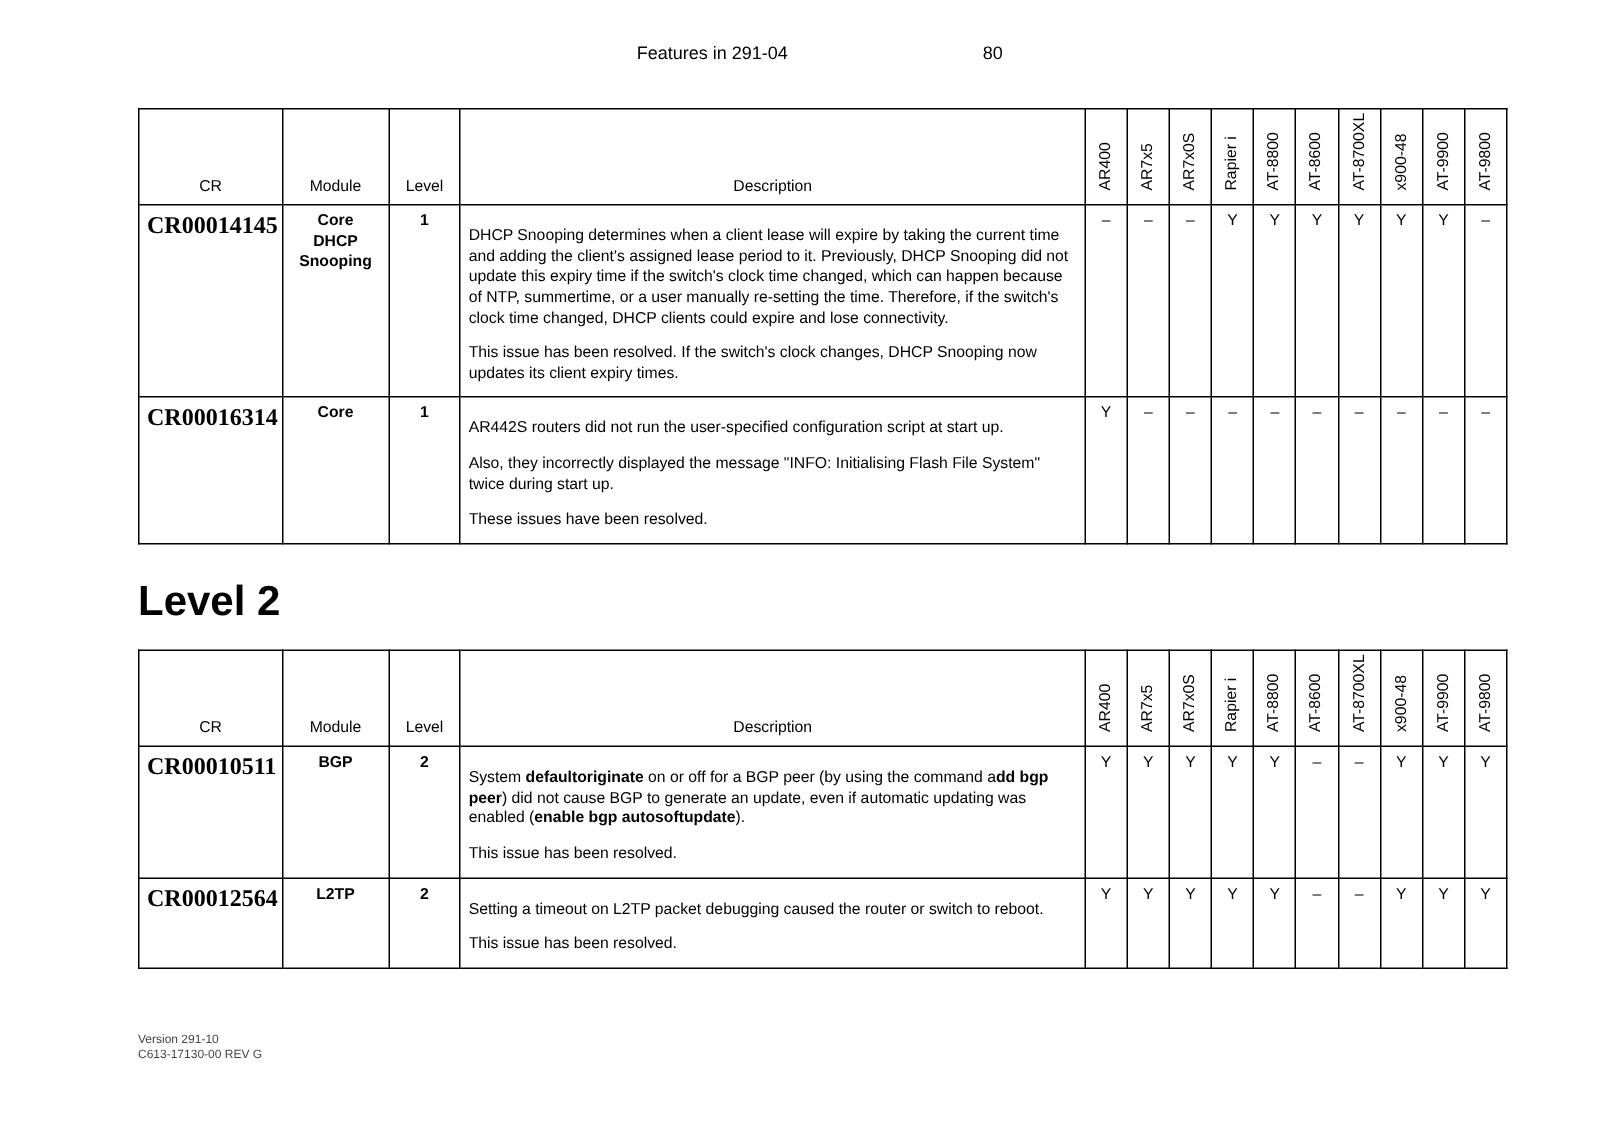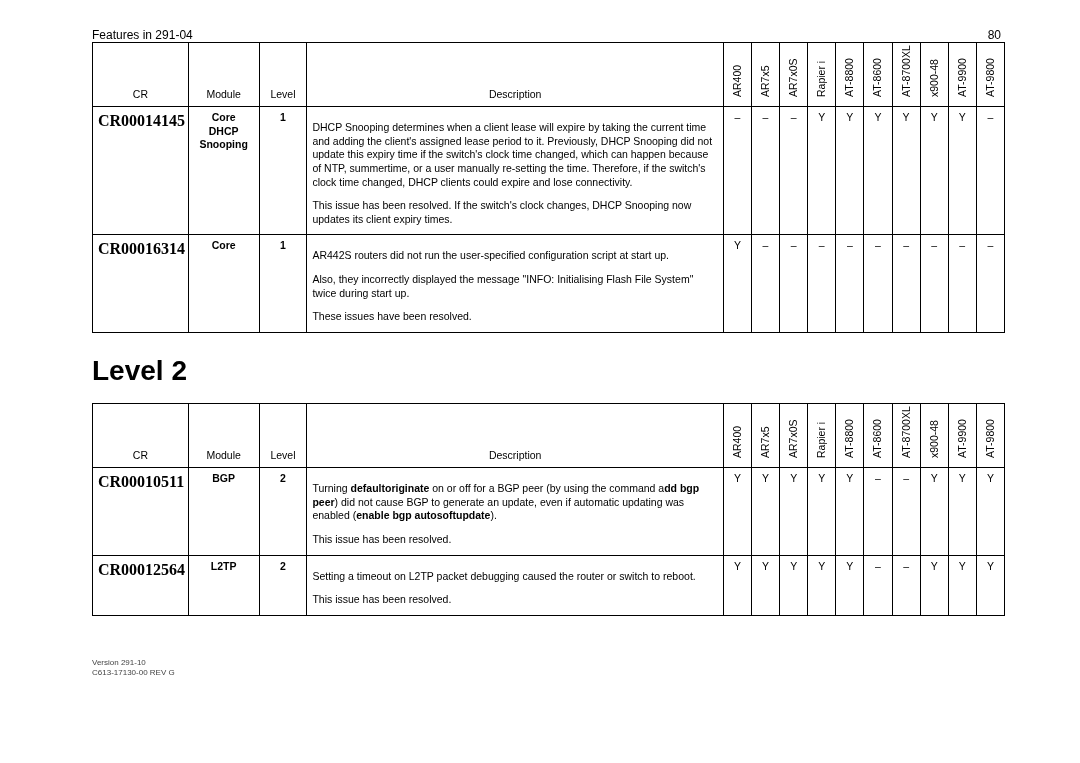--- a/index.html
+++ b/index.html
@@ -9,23 +9,24 @@
     background: #fff;
     color: #000;
     width: 1080px;
     font-size: 12px;
   }
   .page {
     padding: 28px 75px 10px 92px;
   }
   .header-line {
     display: flex;
-    justify-content: space-between;
+    justify-content: center;
     gap: 130px;
     font-size: 12px;
+    margin-bottom: 30px;
     padding-right: 4px;
   }
   table {
     border-collapse: collapse;
     width: 100%;
     table-layout: fixed;
   }
   th, td {
     border: 1px solid #000;
     padding: 4px 5px;
@@ -249,21 +250,21 @@
             <span class="rot">AT-9800</span>
           </th>
     </tr>
   </thead>
   <tbody id="tbody2">
         <tr>
           <td class="cr">CR00010511</td>
           <td class="mod">BGP</td>
           <td class="lev">2</td>
           <td class="desc">
-            <p><span>Turning </span><b>defaultoriginate</b><span> on or off for a BGP peer (by using the command a</span><b>dd bgp peer</b><span>) did not cause BGP to generate an update, even if automatic updating was enabled (</span><b>enable bgp autosoftupdate</b><span>).</span></p>
+            <p><span>System </span><b>defaultoriginate</b><span> on or off for a BGP peer (by using the command a</span><b>dd bgp peer</b><span>) did not cause BGP to generate an update, even if automatic updating was enabled (</span><b>enable bgp autosoftupdate</b><span>).</span></p>
             <p>This issue has been resolved.</p>
           </td>
           <td class="vcol">Y</td>
           <td class="vcol">Y</td>
           <td class="vcol">Y</td>
           <td class="vcol">Y</td>
           <td class="vcol">Y</td>
           <td class="vcol">–</td>
           <td class="vcol">–</td>
           <td class="vcol">Y</td>

